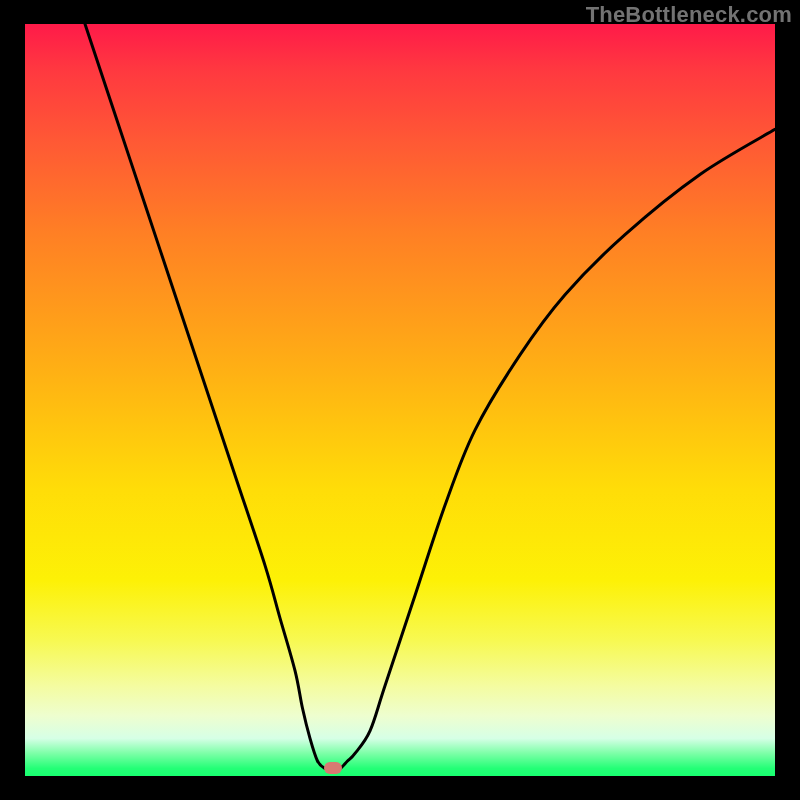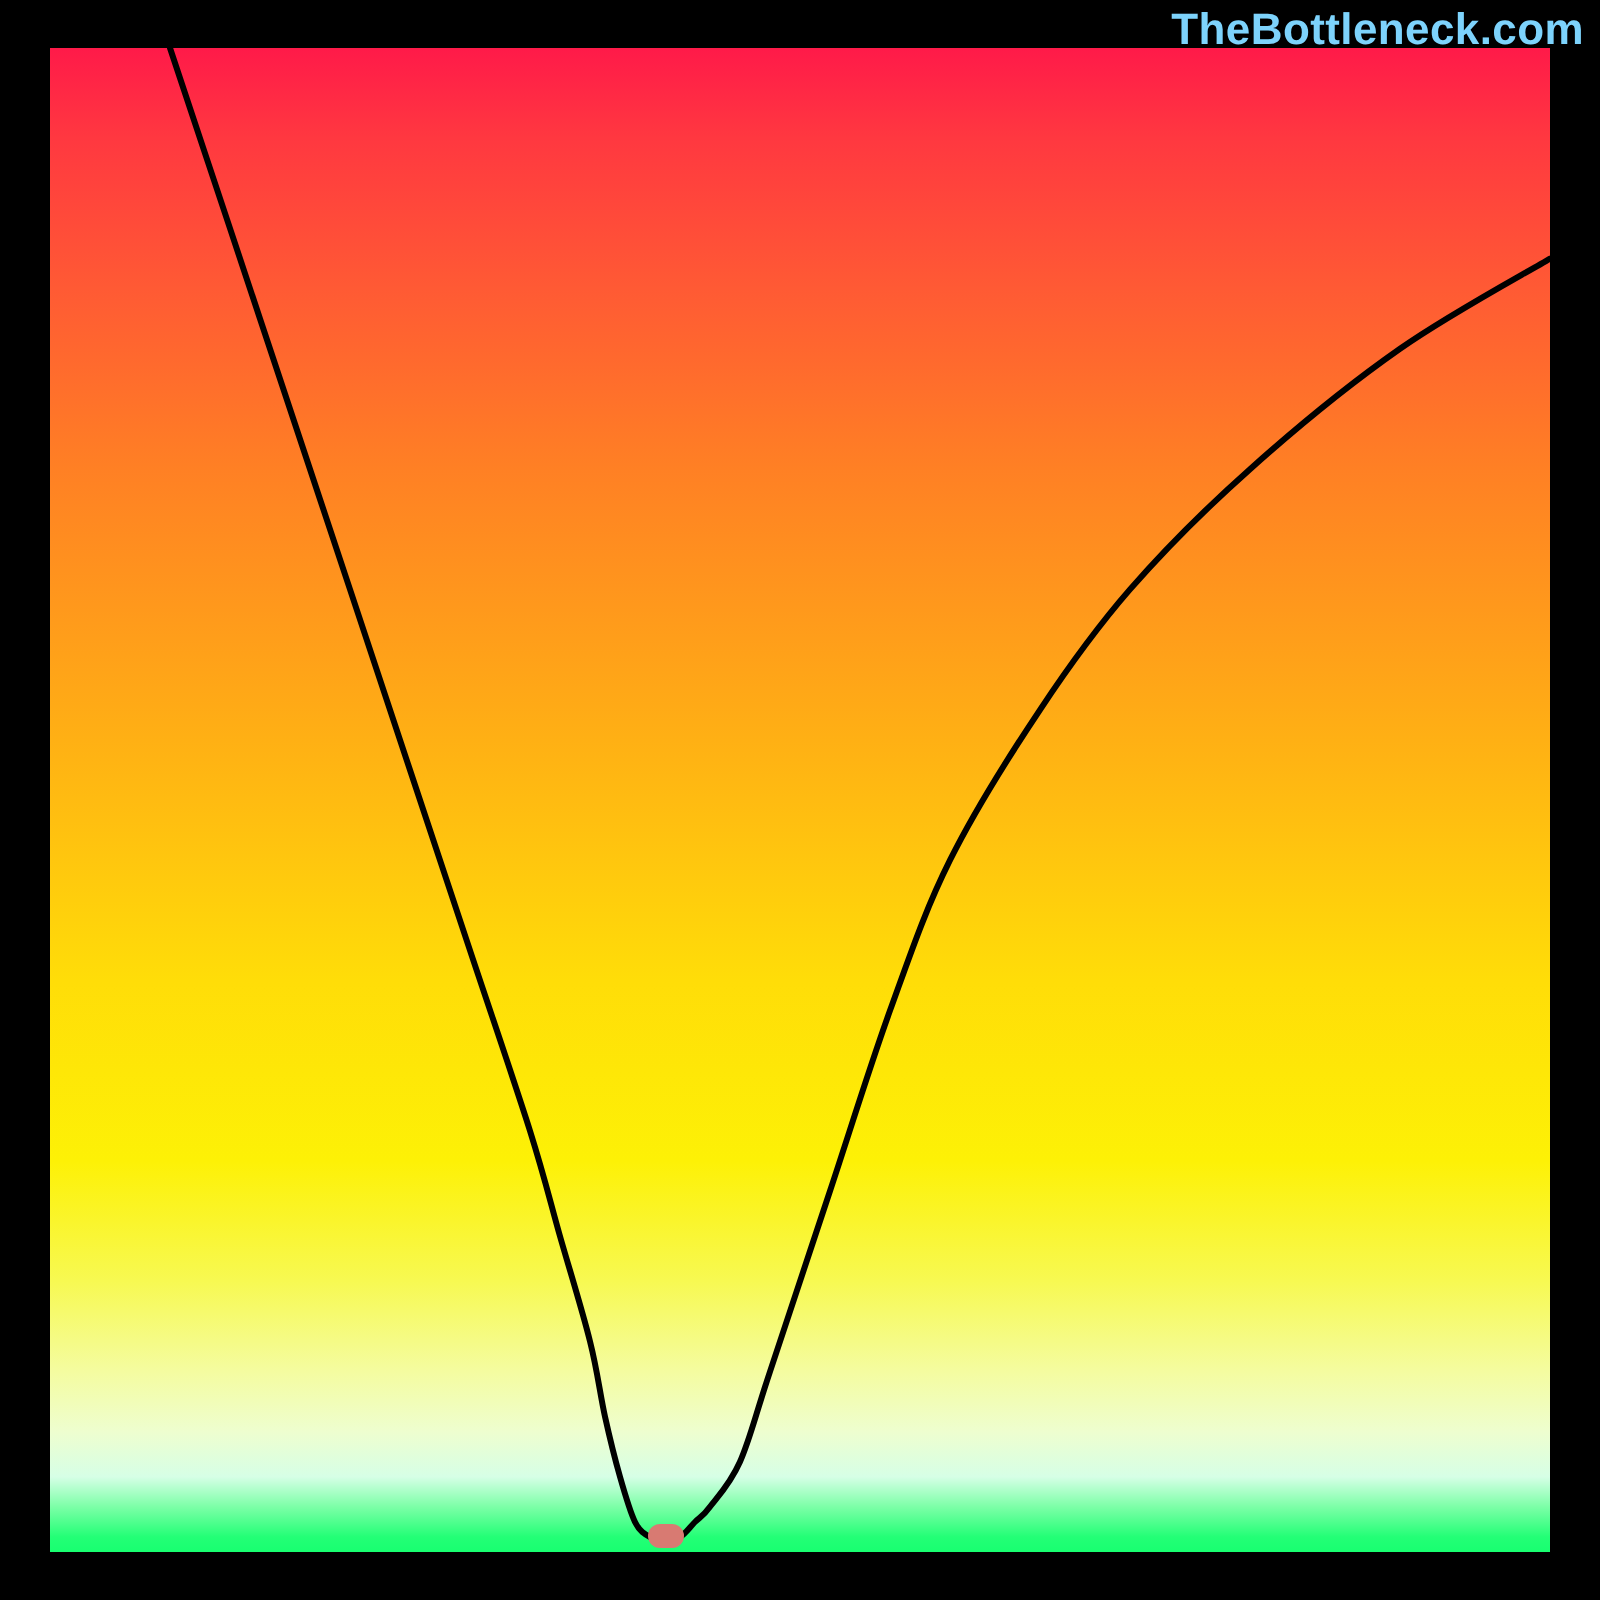--- a/index.html
+++ b/index.html
@@ -41,21 +41,21 @@
       #23ff76 99%,
       #18ff70 100%
     );
   }
   .watermark {
     position: absolute;
     top: 2px;
     right: 8px;
     font-size: 22px;
     font-weight: 600;
-    color: #7dd3fc;
+    color: #737373;
     letter-spacing: 0.2px;
     user-select: none;
   }
   svg.curve {
     position: absolute;
     left: 0;
     top: 0;
     width: 750px;
     height: 752px;
     overflow: visible;

